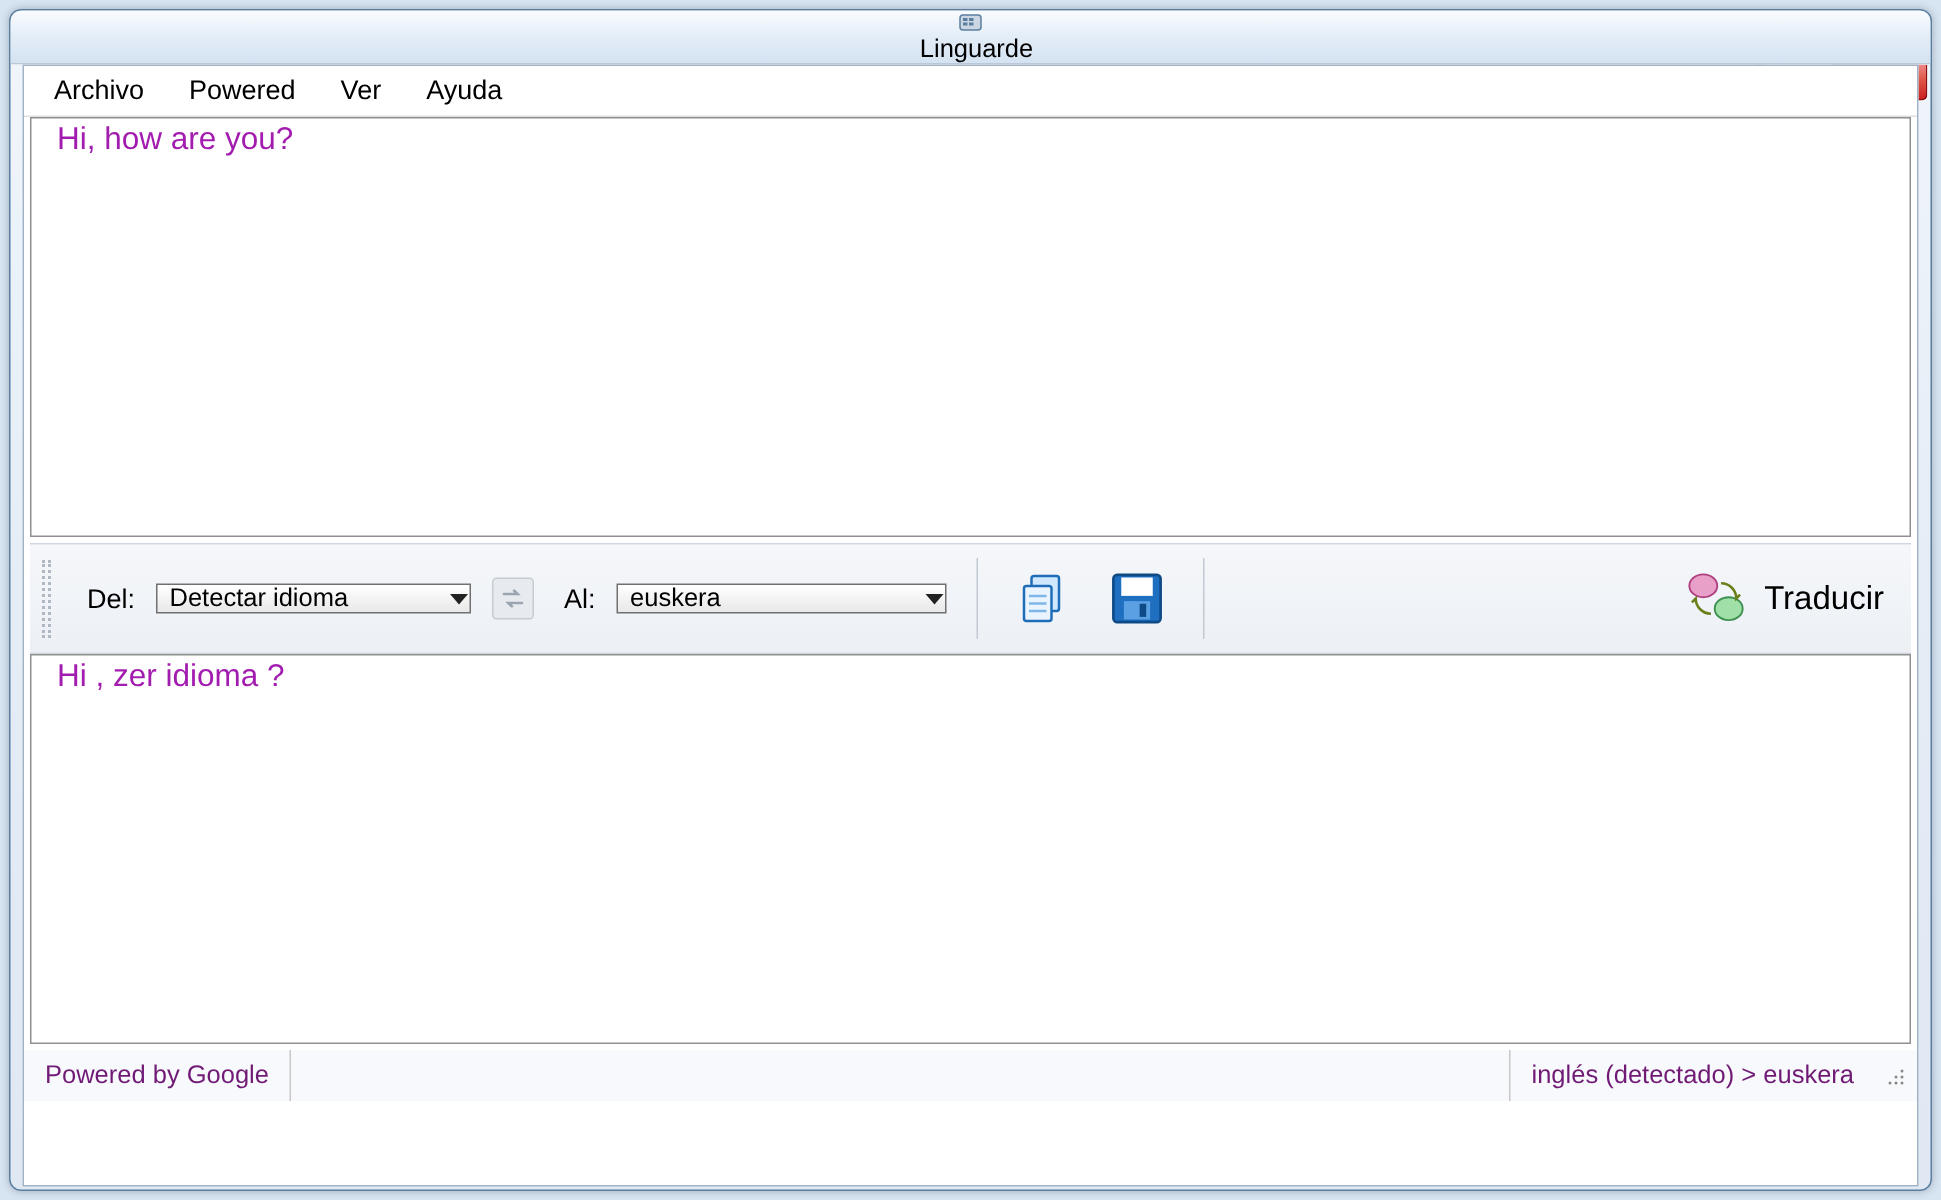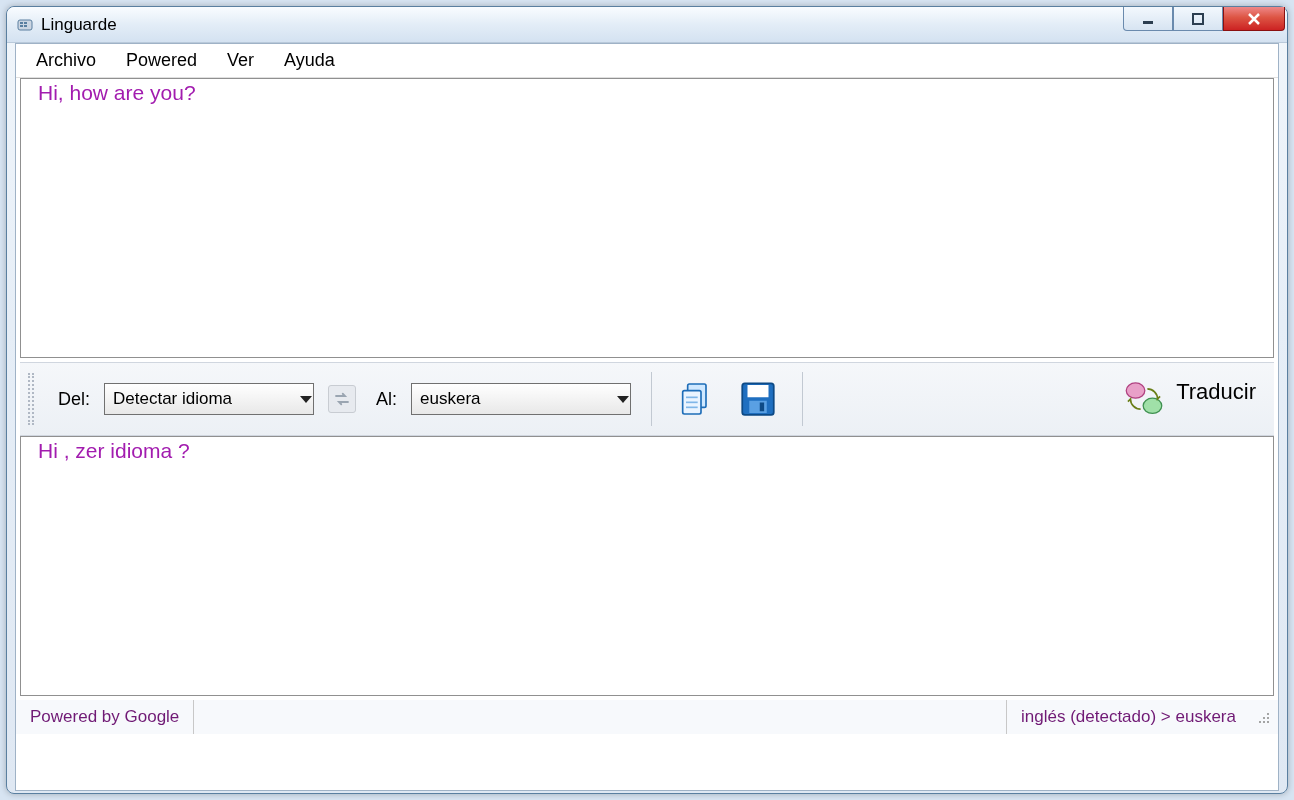--- a/index.html
+++ b/index.html
@@ -24,20 +24,21 @@
     flex-direction:column;
   }
   .titlebar {
     height:36px;
     display:flex;
     align-items:center;
     padding:0 2px 0 10px;
     background:linear-gradient(to bottom, #f9fcff 0%, #e3edf7 50%, #d4e2f1 100%);
     border-bottom:1px solid #b9c9da;
     border-radius:8px 8px 0 0;
+    flex-direction:column;
   }
   .title-icon { width:16px; height:16px; margin-right:8px; }
   .title-text { font-size:17px; color:#000; }
   .win-controls { margin-left:auto; display:flex; height:100%; }
   .win-btn {
     width:50px; height:24px;
     margin-top:0;
     border:1px solid #6a8aad;
     border-top:none;
     background:linear-gradient(to bottom, #f3f8fd, #d7e4f2);
@@ -92,21 +93,21 @@
     gap:14px;
   }
   .grip {
     width:6px; height:52px;
     border-left:2px dotted #b0b8c4;
     border-right:2px dotted #b0b8c4;
     margin-right:4px;
   }
   .lbl { font-size:18px; color:#000; margin-left:6px;}
   .combo {
-    height:32px;
+    height:20px;
     width:210px;
     border:1px solid #707070;
     background:linear-gradient(to bottom,#ffffff,#e8e8e8);
     display:flex; align-items:center;
     padding:0 1px 0 8px;
     font-size:17px;
     color:#000;
     position:relative;
   }
   .combo .arrow {
@@ -124,21 +125,21 @@
     display:flex;align-items:center;justify-content:center;
   }
   .vsep { width:1px; height:54px; background: #c2c9d2; margin:0 6px;}
   .icon-btn {
     width:48px;height:48px;
     display:flex;align-items:center;justify-content:center;
     border-radius:4px;
   }
   .translate-group {
     margin-left:auto;
-    display:flex; align-items:flex-start; gap:10px;
+    display:flex; align-items:center; gap:10px;
     padding-right:10px;
   }
   .translate-text { font-size:22px; color:#000;}
   .textarea.bottom { flex:0 0 260px; }
   .statusbar {
     height:34px;
     display:flex;
     align-items:center;
     font-size:17px;
     color:#701a75;

